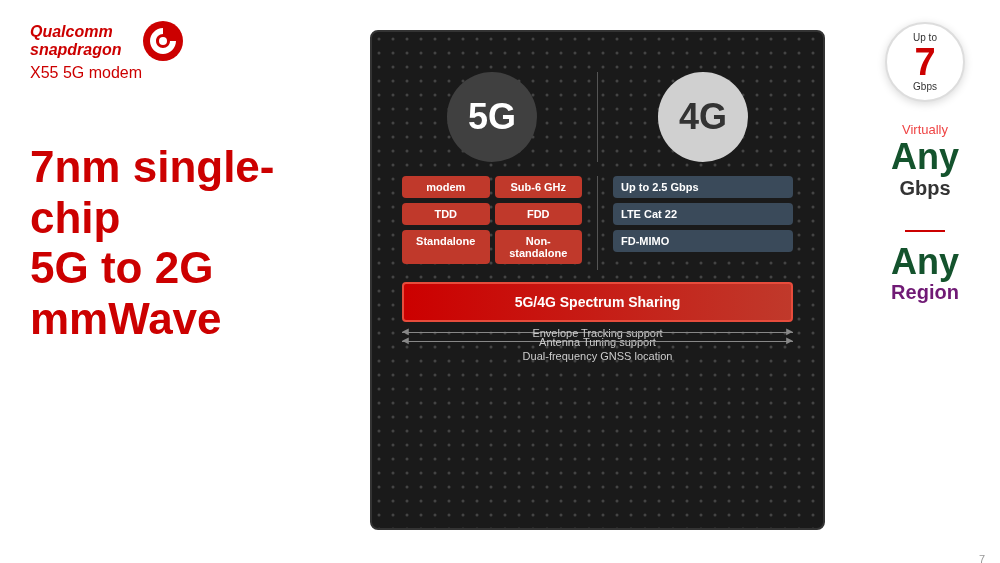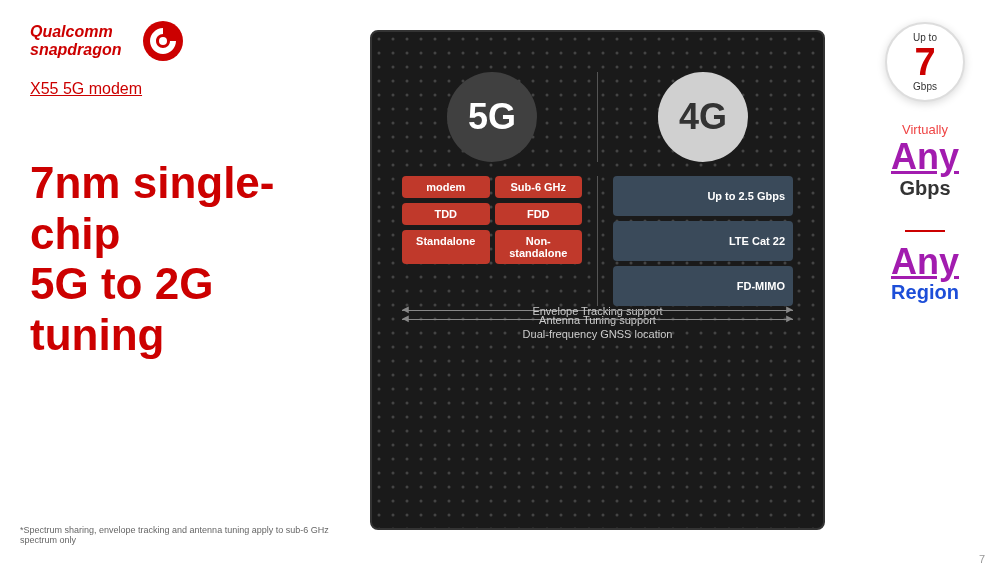--- a/index.html
+++ b/index.html
@@ -21,21 +21,21 @@
       height: 563px;
       padding: 20px 30px;
       display: flex;
       flex-direction: column;
     }
 
     .logo-area {
       display: flex;
       align-items: center;
       gap: 20px;
-      margin-bottom: 16px;
+      margin-bottom: 0;
     }
 
     .qualcomm-text {
       font-size: 22px;
       font-weight: 700;
       color: #cc0000;
       line-height: 1.1;
       font-style: italic;
     }
     .qualcomm-text span {
@@ -49,21 +49,20 @@
       width: 42px;
       height: 42px;
     }
 
     .modem-title {
       font-size: 16px;
       color: #cc0000;
       font-weight: 400;
       margin-top: 2px;
       margin-bottom: 60px;
-      text-decoration: underline;
     }
 
     .main-tagline {
       font-size: 44px;
       font-weight: 700;
       color: #cc0000;
       line-height: 1.15;
       margin-bottom: 16px;
     }
 
@@ -172,24 +171,24 @@
     .feature-grid-4g {
       display: flex;
       flex-direction: column;
       gap: 5px;
     }
 
     .feature-chip-4g {
       background: #3a4a5a;
       color: #fff;
       border-radius: 4px;
-      padding: 14px 8px;
+      padding: 5px 8px;
       font-size: 11px;
       font-weight: 600;
-      text-align: right;
+      text-align: left;
     }
 
     
     .spectrum-bar {
       background: linear-gradient(to right, #cc0000, #c0392b);
       border: 2px solid #e74c3c;
       border-radius: 4px;
       padding: 10px;
       text-align: center;
       color: #fff;
@@ -257,23 +256,22 @@
       margin-bottom: 20px;
       text-align: center;
     }
     .stat-subtitle {
       font-size: 13px;
       color: #ef4444;
     }
     .stat-main {
       font-size: 36px;
       font-weight: 700;
-      color: #a21caf;
+      color: #14532d;
       line-height: 1.1;
-      text-decoration: underline;
     }
 
     .stat-divider {
       width: 40px;
       height: 2px;
       background: #cc0000;
       margin: 10px auto 10px;
     }
 
     .page-num {
@@ -308,24 +306,23 @@
     <svg class="snapdragon-icon" viewBox="0 0 42 42">
       <circle cx="21" cy="21" r="20" fill="#cc0000"></circle>
       <path d="M21 8 C14 8 8 14 8 21 C8 28 14 34 21 34 C28 34 34 28 34 21 L28 21 C28 24.9 24.9 28 21 28 C17.1 28 14 24.9 14 21 C14 17.1 17.1 14 21 14 Z" fill="white"></path>
       <circle cx="21" cy="21" r="4" fill="white"></circle>
     </svg>
   </div>
   <div class="modem-title">X55 5G modem</div>
 
   <div class="main-tagline">
     <div>7nm single-chip</div>
-    <div>5G to 2G tuning</div>
-  </div>
-
-  <div class="footnote">*Spectrum sharing, envelope tracking and antenna tuning apply to sub-6 GHz spectrum only</div>
+    <div>5G to 2G mmWave</div>
+  </div>
+
 </div>
 
 <div class="chip-area">
   <div class="chip-board">
 
     <svg class="dot-grid" xmlns="http://www.w3.org/2000/svg">
       <defs>
         <pattern id="dots" x="0" y="0" width="14" height="14" patternUnits="userSpaceOnUse">
           <circle cx="7" cy="7" r="1.5" fill="#444"></circle>
         </pattern>
@@ -364,20 +361,21 @@
         <div style="width:1px;background:#555;margin:0 5px;align-self:stretch;"></div>
         <div class="col-4g">
           <div class="feature-grid-4g">
             <div class="feature-chip-4g">Up to 2.5 Gbps</div>
             <div class="feature-chip-4g">LTE Cat 22</div>
             <div class="feature-chip-4g">FD-MIMO</div>
           </div>
         </div>
       </div>
 
+      <div class="spectrum-bar">5G/4G Spectrum Sharing</div>
 
       <div class="arrows-section">
 
         <div style="position:relative;margin-bottom:8px;display:flex;align-items:center;">
           <div style="flex:1;height:1px;background:#888;position:relative;">
             <span style="position:absolute;left:-2px;top:-7px;color:#888;font-size:11px;">◄</span>
           </div>
           <div style="position:absolute;left:50%;transform:translateX(-50%);color:#ccc;font-size:11px;white-space:nowrap;">Envelope Tracking support</div>
           <div style="flex:1;height:1px;background:#888;position:relative;">
             <span style="position:absolute;right:-2px;top:-7px;color:#888;font-size:11px;">►</span>
@@ -411,17 +409,17 @@
   <div class="right-stat">
     <div class="stat-subtitle">Virtually</div>
     <div class="stat-main">Any</div>
     <div style="font-size:20px;font-weight:600;color:#333;">Gbps</div>
   </div>
 
   <div class="stat-divider"></div>
 
   <div class="right-stat">
     <div class="stat-main">Any</div>
-    <div style="font-size:20px;font-weight:600;color:#1d4ed8;">Region</div>
+    <div style="font-size:20px;font-weight:600;color:#701a75;">Region</div>
   </div>
 
   <div class="page-num">7</div>
 </div>
 
 </body></html>

